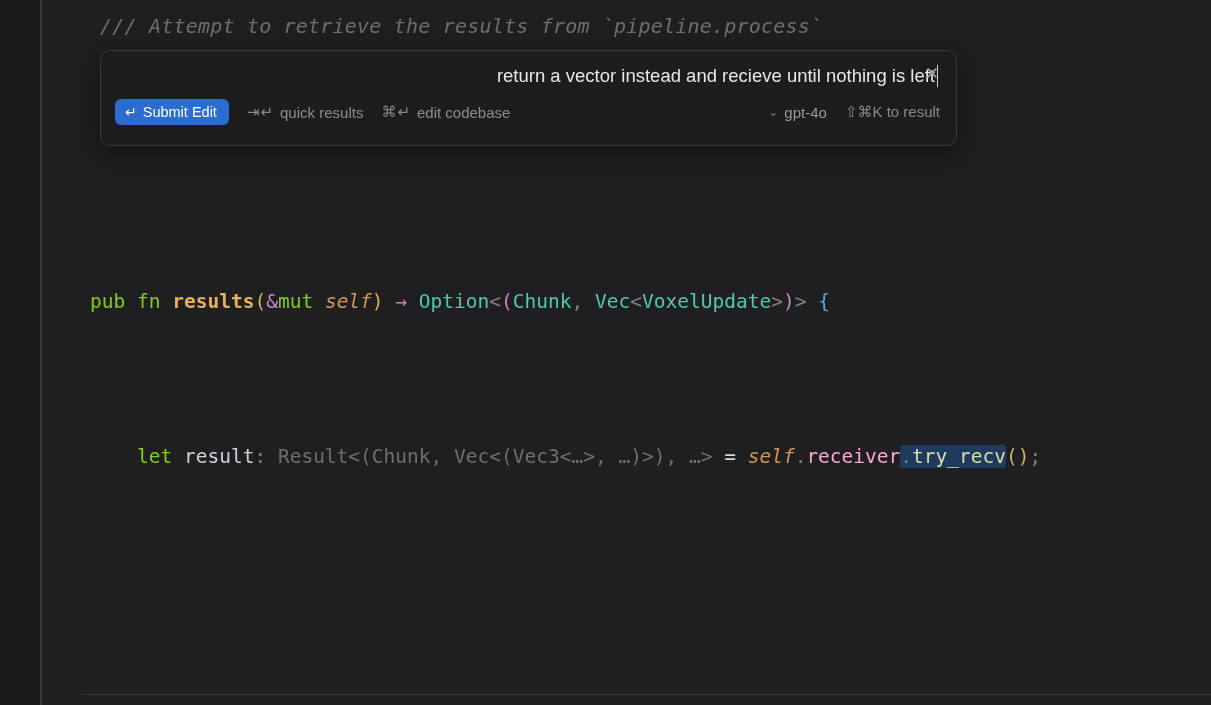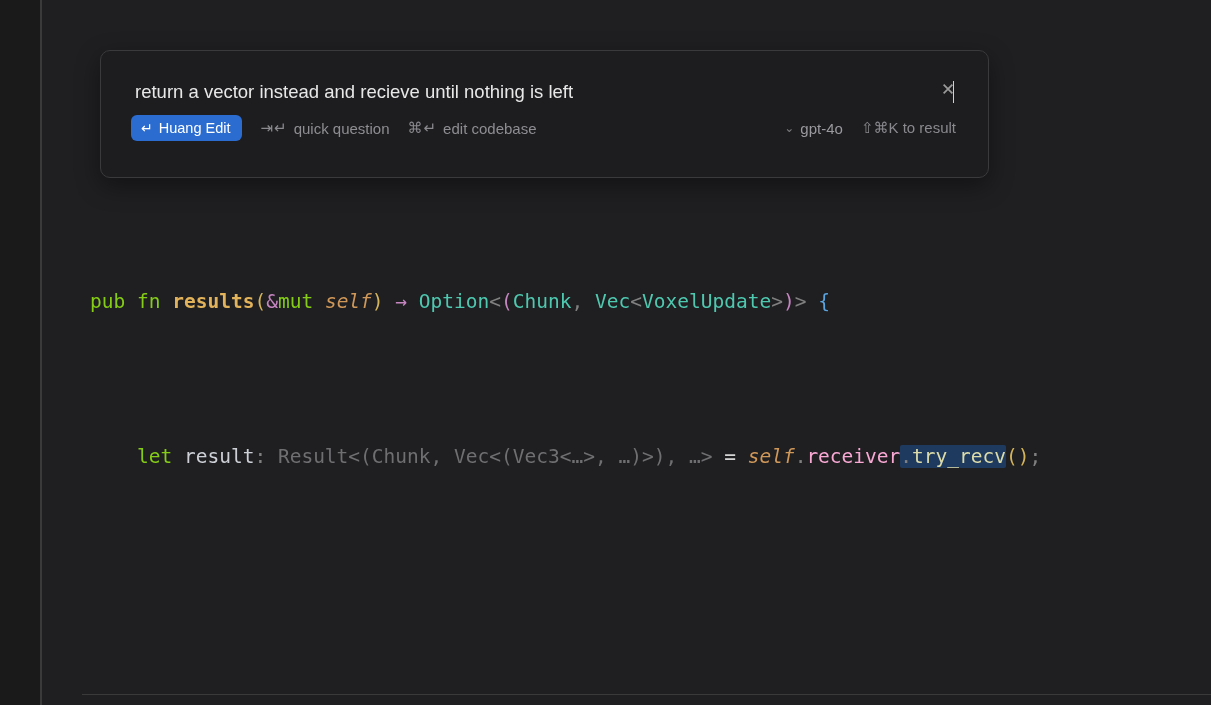--- a/index.html
+++ b/index.html
@@ -38,21 +38,22 @@
   .prompt-panel {
     position: absolute;
     top: 50px;
     left: 58px;
     width: 855px;
     height: 94px;
     background: #1d1d20;
     border: 1px solid #3a3a3d;
     border-radius: 10px;
     box-shadow: 0 8px 24px rgba(0,0,0,0.4);
-    padding: 16px;
+    padding: 0;
+    text-align: right;
   }
 
   .prompt-input-row {
     display: flex;
     align-items: center;
     padding: 14px 18px 6px 18px;
     position: relative;
   }
 
   .prompt-input {
@@ -181,39 +182,40 @@
     position:absolute;
     left:40px;right:0;bottom:10px;
     height:1px;background:#3a3a3a;
   }
 </style>
 </head>
 <body>
 
 <div class="editor-pane">
 
+  <div class="comment-line">/// Attempt to retrieve the results from `pipeline.process`</div>
 
   <div class="prompt-panel">
     <div class="prompt-input-row">
       <span class="prompt-input">return a vector instead and recieve until nothing is left</span>
       <span class="prompt-cursor"></span>
       <div class="close-x">
         <svg viewBox="0 0 16 16" fill="none">
             <path d="M3 3 L13 13 M13 3 L3 13"></path>
           </svg>
       </div>
     </div>
     <div class="prompt-toolbar">
       <div class="submit-btn">
         <span class="enter-glyph">↵</span>
-        <span>Huang Edit</span>
+        <span>Submit Edit</span>
       </div>
       <div class="kbd-hint">
         <span class="keys">⇥↵</span>
-        <span>quick question</span>
+        <span>quick results</span>
       </div>
       <div class="kbd-hint">
         <span class="keys">⌘↵</span>
         <span>edit codebase</span>
       </div>
       <div class="spacer"></div>
       <div class="model-picker">
         <span class="chev">⌄</span>
         <span>gpt-4o</span>
       </div>

